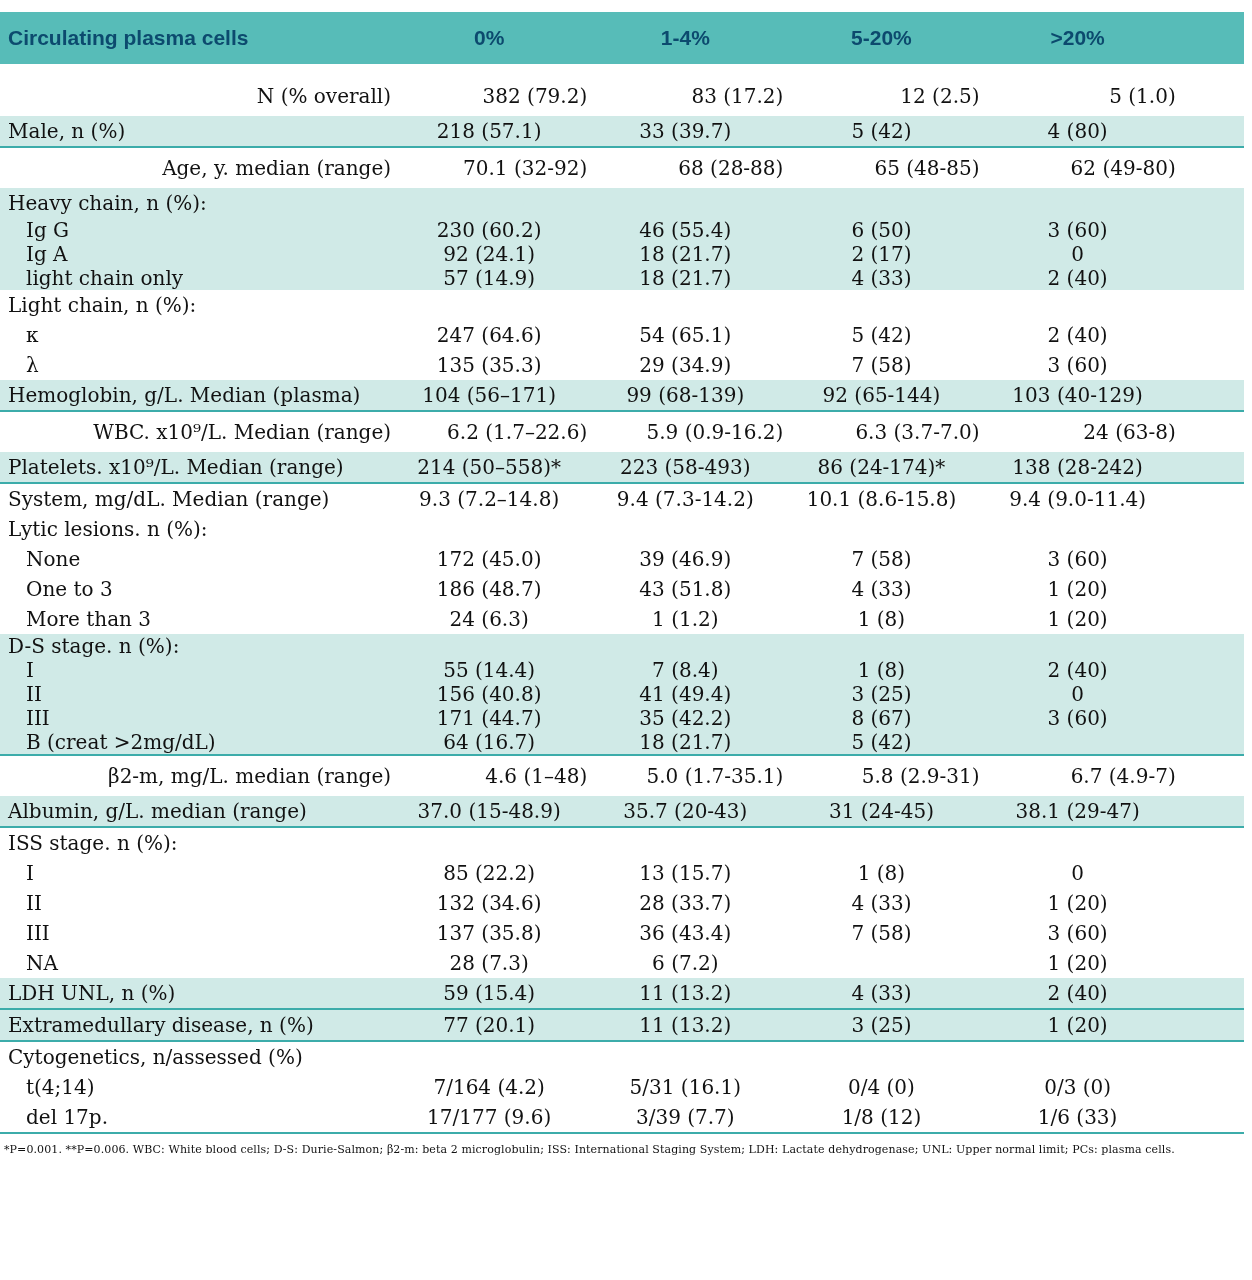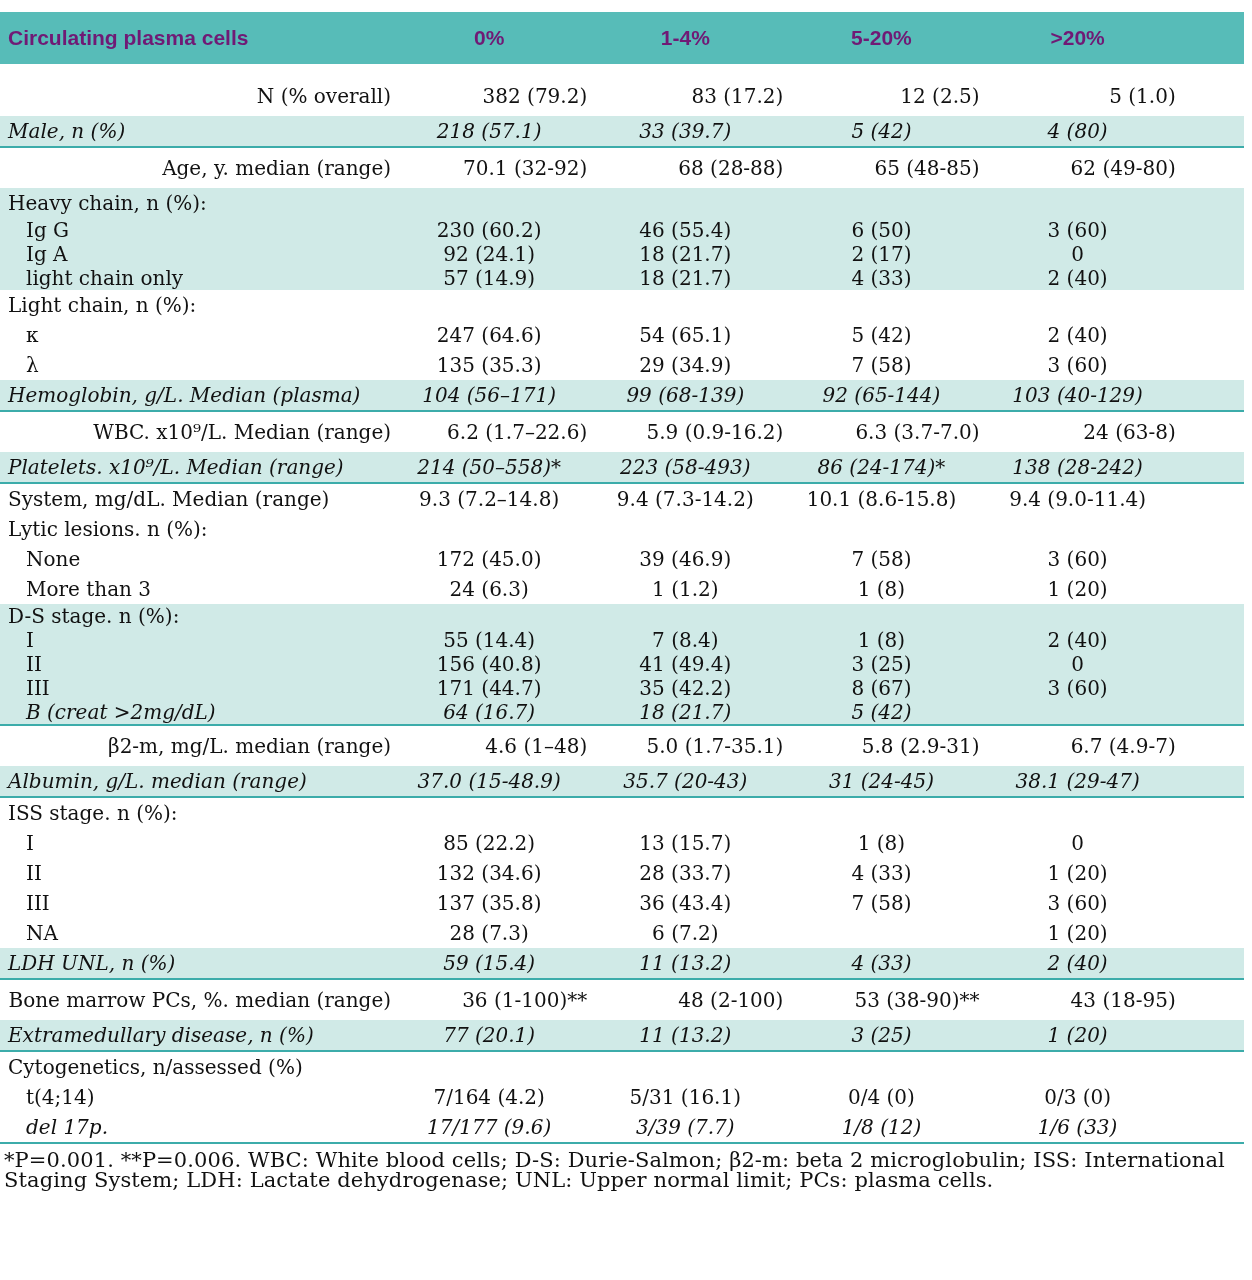--- a/index.html
+++ b/index.html
@@ -2,33 +2,33 @@
 <html><head>
 <meta charset="utf-8">
 <style>
   html,body{margin:0;padding:0;background:#ffffff;}
   .page{width:1252px;min-height:1280px;background:#ffffff;box-sizing:border-box;
         padding:12px 0 0 0;font-family:"DejaVu Serif", serif;color:#111;}
   table.clin{border-collapse:collapse;width:1244px;table-layout:fixed;}
   col.c-lbl{width:31.5%;}
   col.c-val{width:15.8%;}
   col.c-fill{width:5.5%;}
-  thead th{background:var(--hdr,#57bcb8);color:#701a75;font-family:"Liberation Sans", sans-serif;
+  thead th{background:var(--hdr,#57bcb8);color:#0c4a6e;font-family:"Liberation Sans", sans-serif;
            font-weight:bold;font-size:21px;padding:14px 0;border-bottom:12px solid #fff;}
   thead th.h-lbl{text-align:left;padding-left:8px;}
   thead th.h-val{text-align:center;}
   tbody td{font-size:20px;line-height:22px;padding:4px 0;vertical-align:middle;}
   td.lbl{text-align:left;padding-left:8px;}
   td.lbl.ind{padding-left:26px;margin-left:40px;}
   td.val{text-align:center;}
   tr.teal td{background:var(--band,#d0eae7);}
-  tr.line td{border-bottom:2px solid var(--rule,#3cacaa);font-style:italic;}
+  tr.line td{border-bottom:2px solid var(--rule,#3cacaa);}
   tr.tight td{padding-top:1px;padding-bottom:1px;}
   tr.roomy td{padding-top:9px;padding-bottom:9px;text-align:right;}
-  .footnote{width:1244px;box-sizing:border-box;font-size:21px;line-height:20px;
+  .footnote{width:1244px;box-sizing:border-box;font-size:11px;line-height:20px;
             padding:6px 2px 0 4px;letter-spacing:0.1px;}
 </style>
 </head>
 <body>
 
 <div class="page" style="--hdr: #57bcb8; --band: #d0eae7; --rule: #3cacaa;">
   <table class="clin">
     <colgroup>
       <col class="c-lbl">
         <col class="c-val">
@@ -170,20 +170,28 @@
         </tr>
         <tr class="white normal">
           <td class="lbl ind">None</td>
           <td class="val">172 (45.0)</td>
           <td class="val">39 (46.9)</td>
           <td class="val">7 (58)</td>
           <td class="val">3 (60)</td>
           <td class="fill"></td>
         </tr>
         <tr class="white normal">
+          <td class="lbl ind">One to 3</td>
+          <td class="val">186 (48.7)</td>
+          <td class="val">43 (51.8)</td>
+          <td class="val">4 (33)</td>
+          <td class="val">1 (20)</td>
+          <td class="fill"></td>
+        </tr>
+        <tr class="white normal">
           <td class="lbl ind">More than 3</td>
           <td class="val">24 (6.3)</td>
           <td class="val">1 (1.2)</td>
           <td class="val">1 (8)</td>
           <td class="val">1 (20)</td>
           <td class="fill"></td>
         </tr>
         <tr class="teal tight">
           <td class="lbl">D-S stage. n (%):</td>
           <td class="val"></td>
@@ -281,28 +289,20 @@
           <td class="fill"></td>
         </tr>
         <tr class="teal normal line">
           <td class="lbl">LDH UNL, n (%)</td>
           <td class="val">59 (15.4)</td>
           <td class="val">11 (13.2)</td>
           <td class="val">4 (33)</td>
           <td class="val">2 (40)</td>
           <td class="fill"></td>
         </tr>
-        <tr class="white roomy">
-          <td class="lbl">Bone marrow PCs, %. median (range)</td>
-          <td class="val">36 (1-100)**</td>
-          <td class="val">48 (2-100)</td>
-          <td class="val">53 (38-90)**</td>
-          <td class="val">43 (18-95)</td>
-          <td class="fill"></td>
-        </tr>
         <tr class="teal normal line">
           <td class="lbl">Extramedullary disease, n (%)</td>
           <td class="val">77 (20.1)</td>
           <td class="val">11 (13.2)</td>
           <td class="val">3 (25)</td>
           <td class="val">1 (20)</td>
           <td class="fill"></td>
         </tr>
         <tr class="white normal">
           <td class="lbl">Cytogenetics, n/assessed (%)</td>

